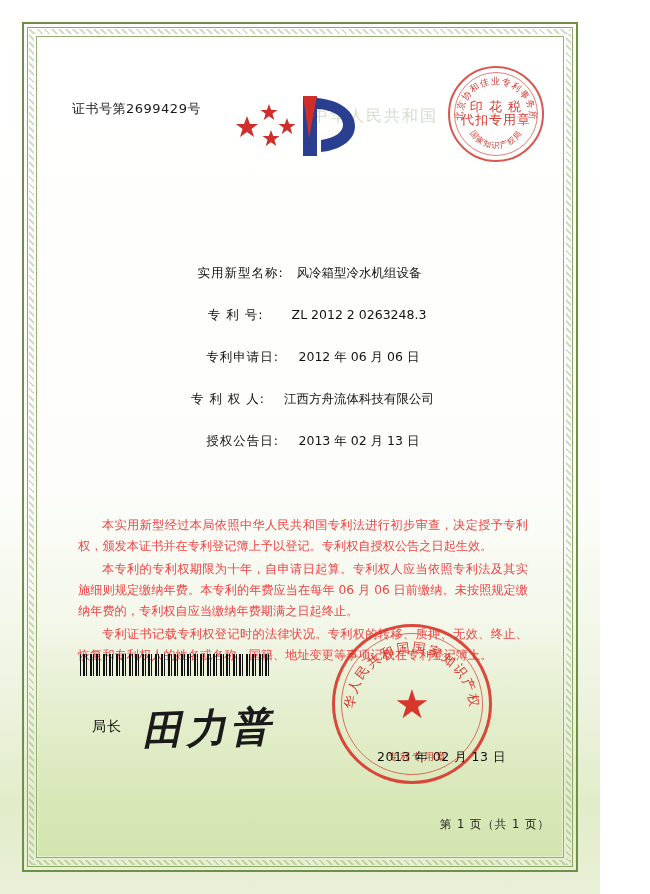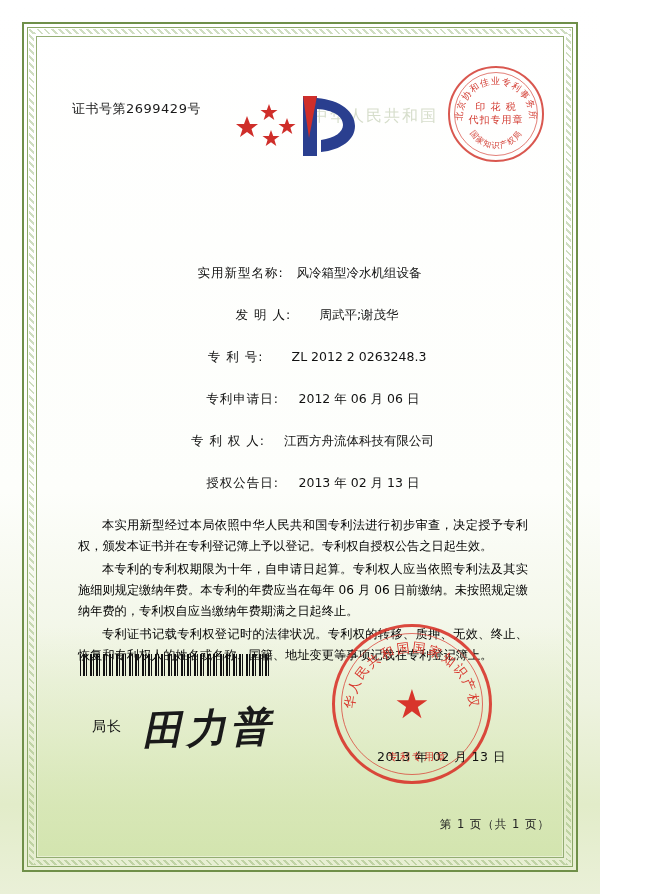--- a/index.html
+++ b/index.html
@@ -151,21 +151,21 @@
     position: absolute;
     inset: 0;
   }
   .stamp-top .mid-text {
     position: absolute;
     left: 0;
     right: 0;
     top: 34px;
     text-align: center;
     color: #d23a30;
-    font-size: 10px;
+    font-size: 13px;
     line-height: 13px;
     letter-spacing: 1px;
   }
 
   .title {
     position: absolute;
     left: 0;
     right: 0;
     top: 140px;
     text-align: center;
@@ -198,21 +198,21 @@
     display: inline-block;
   }
 
   .body-text {
     position: absolute;
     left: 28px;
     right: 22px;
     top: 465px;
     font-size: 12.2px;
     line-height: 21px;
-    color: #000000;
+    color: #ef4444;
     text-align: justify;
   }
   .body-text p {
     margin: 0 0 2px 0;
     text-indent: 24px;
   }
 
   .barcode {
     position: absolute;
     left: 30px;
@@ -367,24 +367,20 @@
       </div>
     </div>
 
 
     <div class="fields">
       <div class="field-row">
         <span class="field-label">实用新型名称:</span>
         <span class="field-value">风冷箱型冷水机组设备</span>
       </div>
       <div class="field-row">
-        <span class="field-label">发 明 人:</span>
-        <span class="field-value">周武平;谢茂华</span>
-      </div>
-      <div class="field-row">
         <span class="field-label">专 利 号:</span>
         <span class="field-value">ZL 2012 2 0263248.3</span>
       </div>
       <div class="field-row">
         <span class="field-label">专利申请日:</span>
         <span class="field-value">2012 年 06 月 06 日</span>
       </div>
       <div class="field-row">
         <span class="field-label">专 利 权 人:</span>
         <span class="field-value">江西方舟流体科技有限公司</span>

